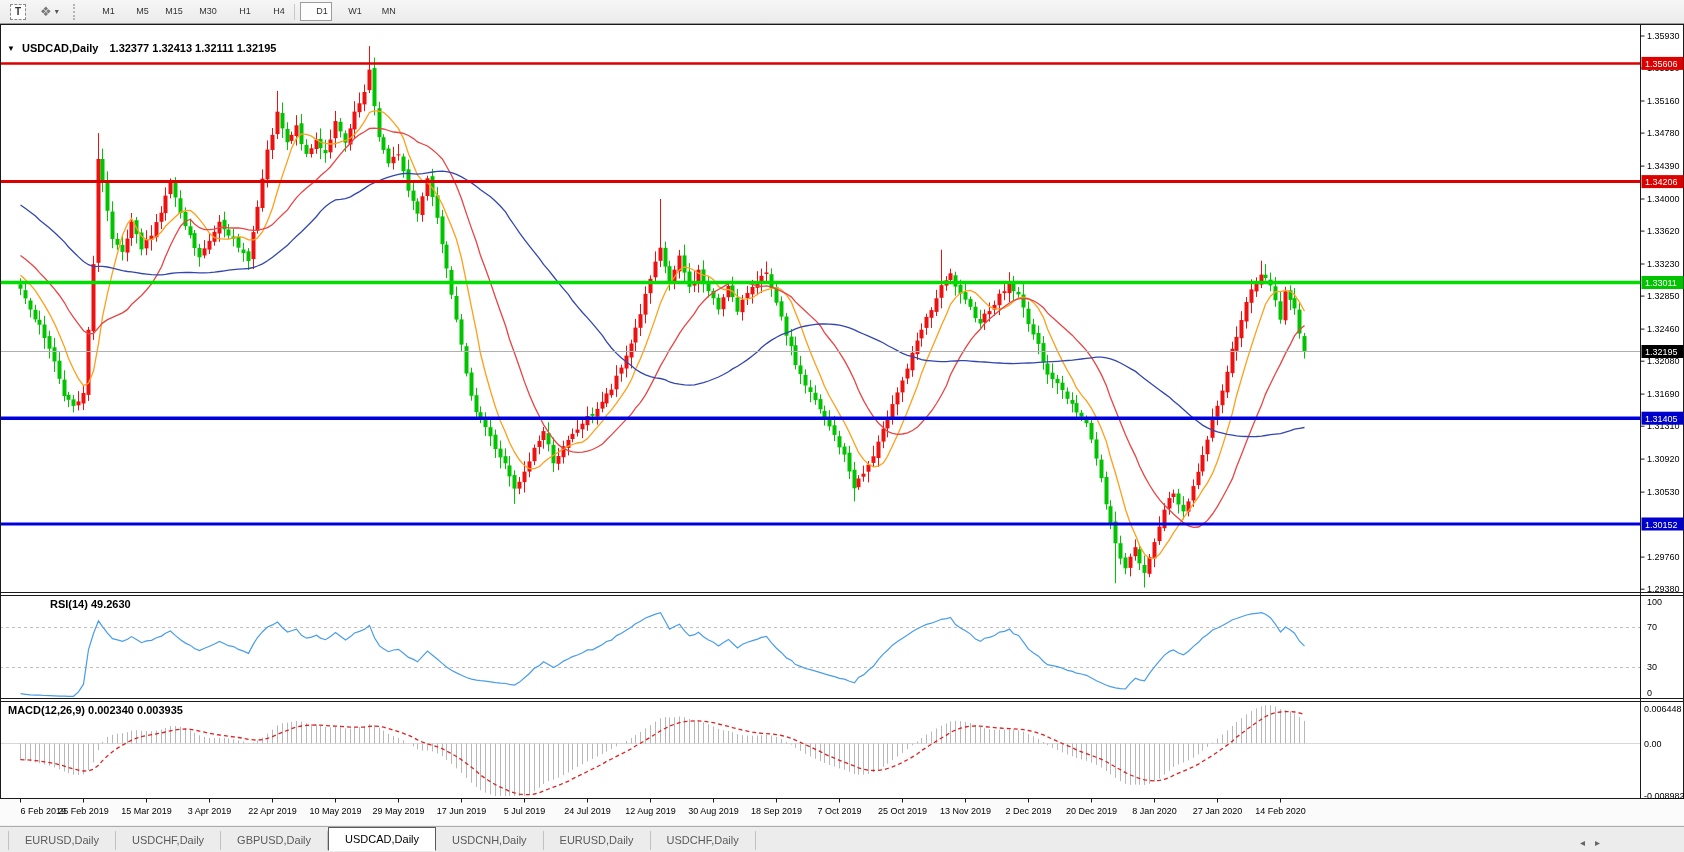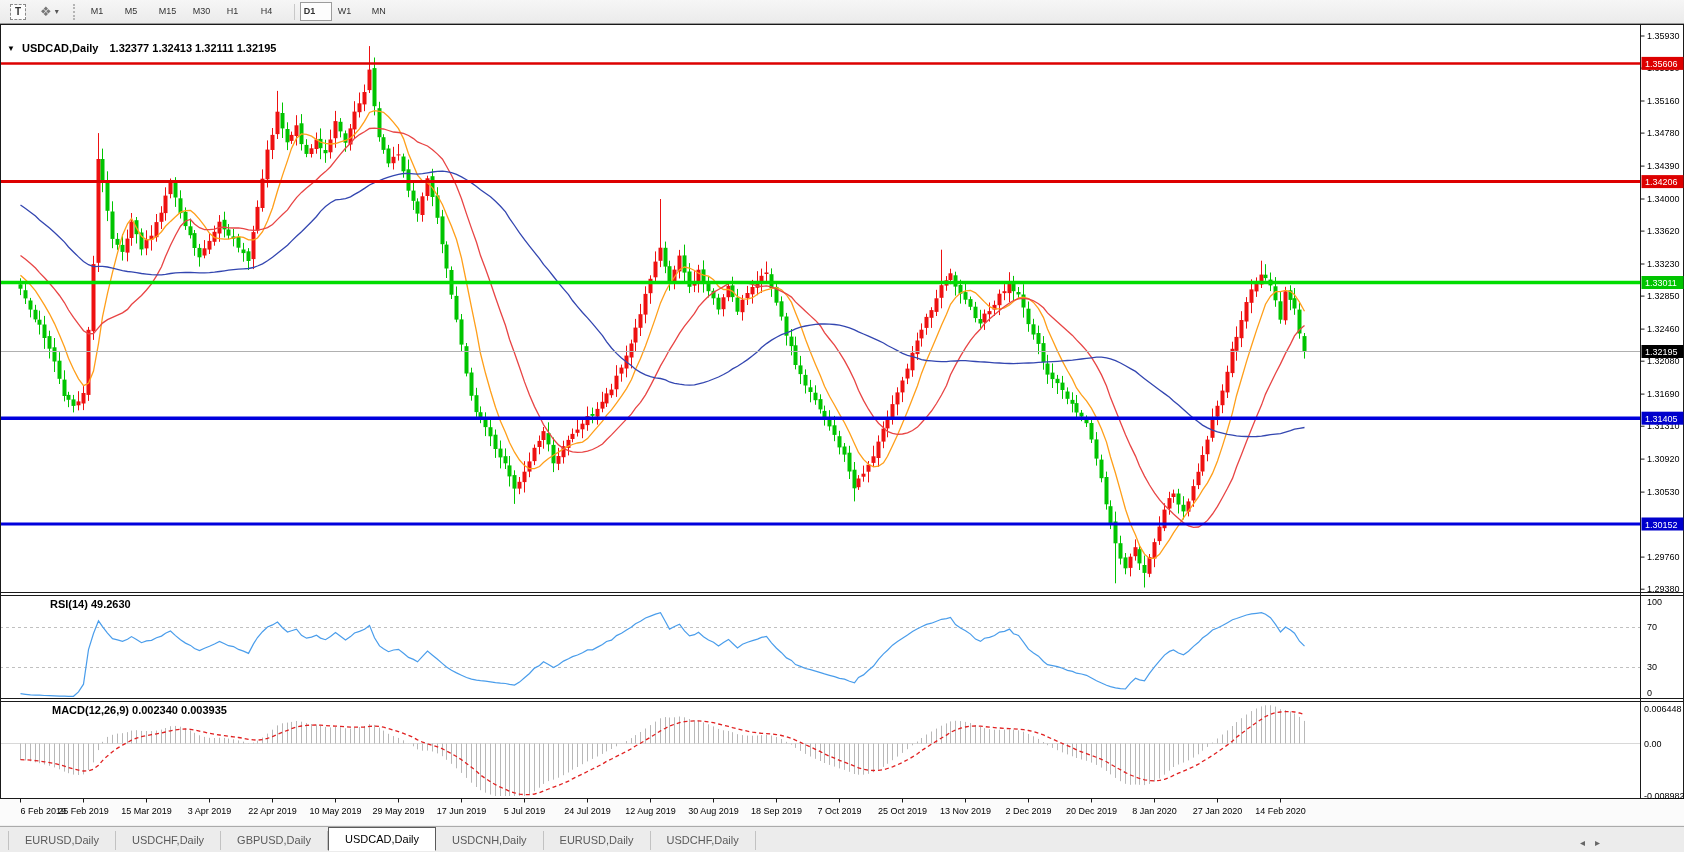--- a/index.html
+++ b/index.html
@@ -20,34 +20,34 @@
   .tglyph{
     display:inline-block;width:14px;height:14px;line-height:13px;text-align:center;
     border:1px dashed #8a8a8a;font-size:10px;font-weight:bold;color:#333;background:#fdfdfd;
   }
   .arrglyph{font-size:13px;color:#777;}
   .caret{font-size:8px;color:#555;margin-left:3px;}
   .grip{width:7px;height:16px;margin:0 4px 0 10px;
     border-left:2px dotted #b5b5b5;}
   .tfwrap{display:flex;align-items:center;height:23px;}
   .tfbtn{
-    min-width:24px;height:17px;line-height:17px;text-align:left;
+    min-width:24px;height:17px;line-height:17px;text-align:right;
     font-size:9px;color:#333;padding:0 3px;margin:12px 1px;border:1px solid transparent;
   }
-  .tfbtn.active{background:#fdfdfd;border:1px solid #9c9c9c;font-weight:bold;}
+  .tfbtn.active{background:#fdfdfd;border:1px solid #9c9c9c;}
   .tfsep{width:1px;height:16px;background:#c8c8c8;margin:0 4px;}
   
   #chart-svg{position:absolute;top:0;left:0;z-index:1;}
   
   .overlay{position:absolute;z-index:3;white-space:nowrap;color:#000;}
   .title-row{top:42px;left:7px;font-size:11px;font-weight:bold;}
   .title-row .tri{font-size:8px;position:relative;top:-1px;margin-right:4px;}
   .title-row .sym{margin-right:8px;}
   .rsi-label{top:598px;left:8px;font-size:11px;font-weight:bold;padding-left:42px;}
-  .macd-label{top:704px;left:8px;font-size:11px;font-weight:bold;margin-left:44px;}
+  .macd-label{top:704px;left:8px;font-size:11px;font-weight:bold;}
   
   .tabbar{
     position:absolute;left:0;top:826px;width:1684px;height:26px;z-index:5;
     background:#ececec;border-top:1px solid #ababab;
     display:flex;align-items:flex-end;padding-left:8px;box-sizing:border-box;
   }
   .tab{
     height:19px;line-height:19px;padding:0 16px;font-size:11px;color:#5a5a5a;
     border-right:1px solid #c2c2c2;margin-bottom:2px;cursor:default;
   }

